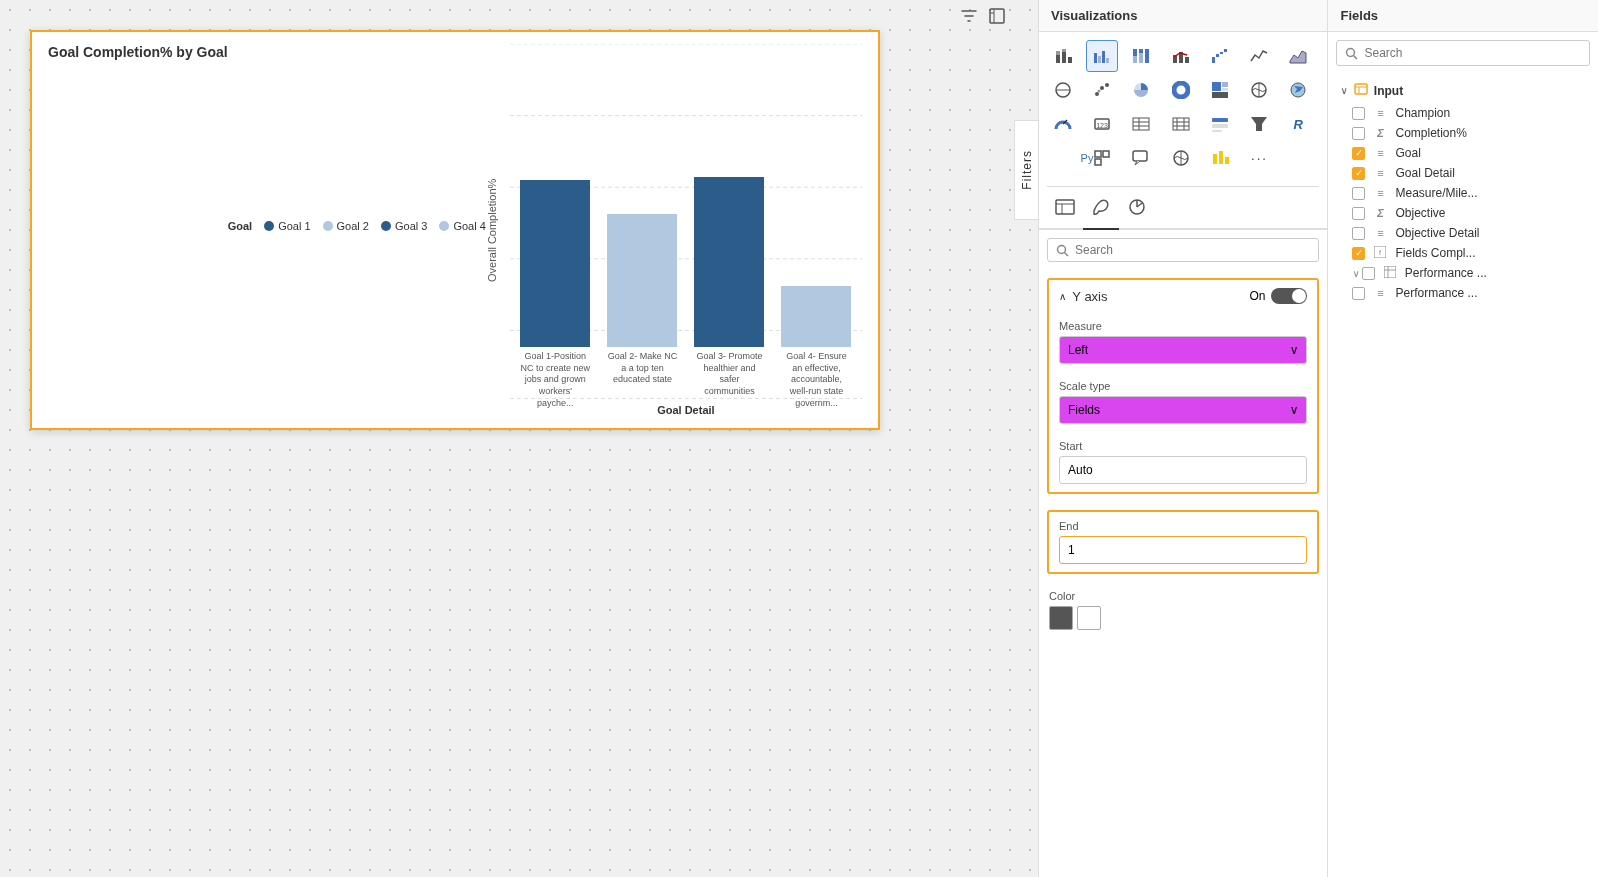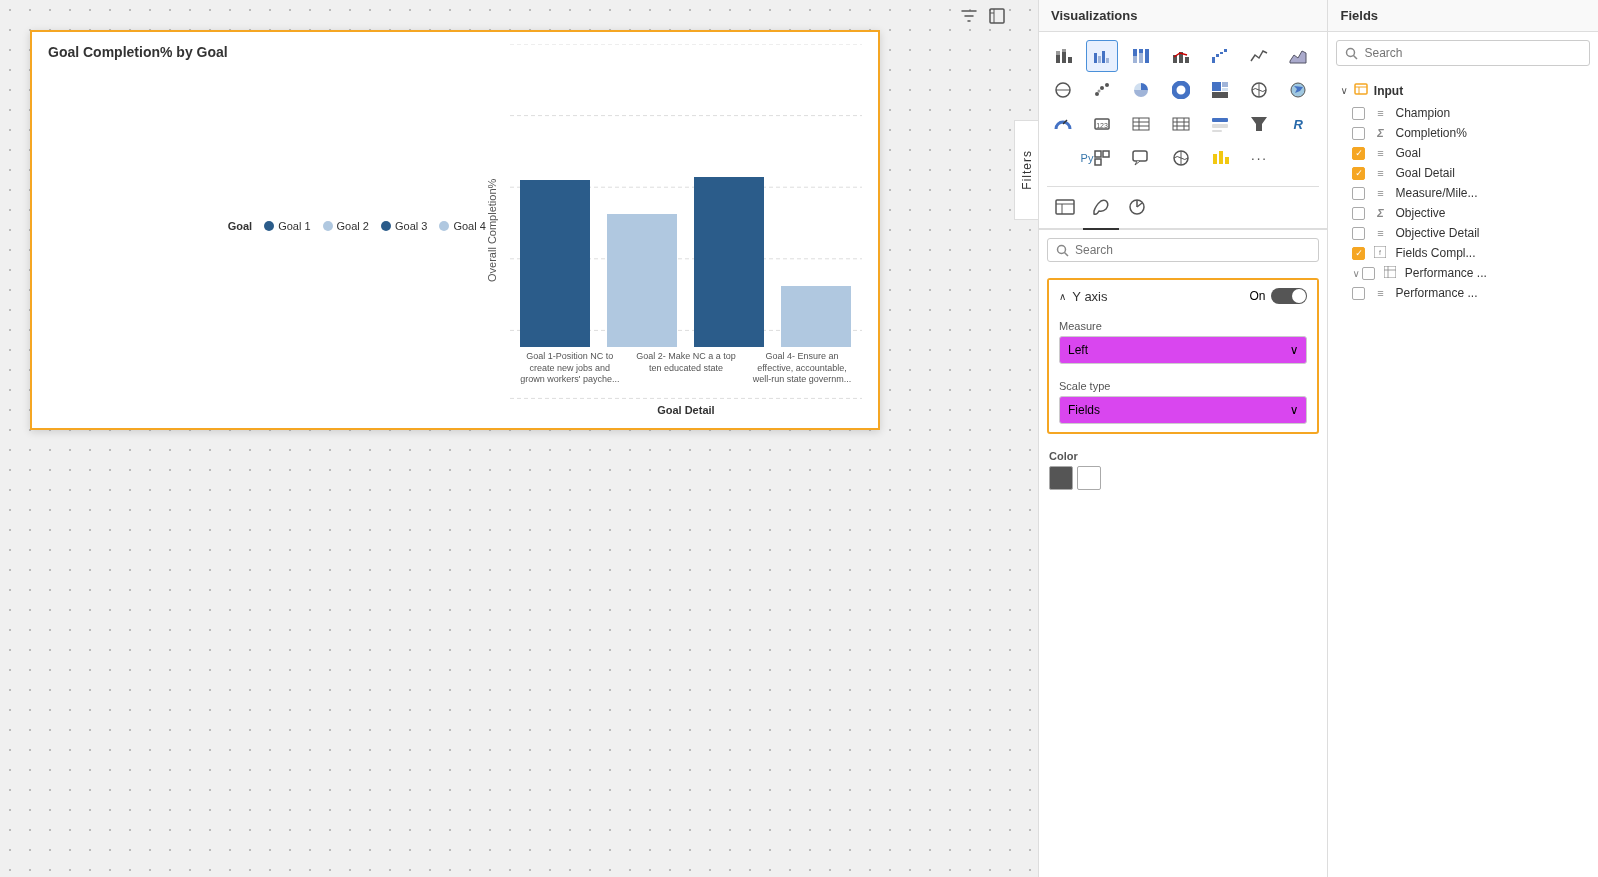--- a/index.html
+++ b/index.html
@@ -352,21 +352,20 @@
 
     .end-field-group {
       padding: 8px 10px;
       border: 2px solid #f5a623;
       border-radius: 3px;
       margin: 8px;
     }
 
     .color-section {
       padding: 8px 10px;
-      font-weight: bold;
     }
 
     
     .fields-panel {
       width: 270px;
       display: flex;
       flex-direction: column;
       background: #fff;
       overflow-y: auto;
     }
@@ -542,20 +541,21 @@
                   </div>
 
                   <div style="flex:1; display:flex; flex-direction:column; align-items:center; justify-content:flex-end; height:100%;">
                     <div style="width:70px; height:20%; background:#b0c8e0;"></div>
                   </div>
                 </div>
 
                 <div style="position:absolute; bottom:0; left:0; right:0; height:55px; display:flex; gap:16px; padding:0 10px;">
                   <div style="flex:1; text-align:center; font-size:9px; color:#555; line-height:1.3; padding-top:4px;">Goal 1-Position NC to create new jobs and grown workers' payche...</div>
                   <div style="flex:1; text-align:center; font-size:9px; color:#555; line-height:1.3; padding-top:4px;">Goal 2- Make NC a a top ten educated state</div>
+                  <div style="flex:1; text-align:center; font-size:9px; color:#555; line-height:1.3; padding-top:4px;">Goal 3- Promote healthier and safer communities</div>
                   <div style="flex:1; text-align:center; font-size:9px; color:#555; line-height:1.3; padding-top:4px;">Goal 4- Ensure an effective, accountable, well-run state governm...</div>
                 </div>
               </div>
             </div>
 
             <div class="x-axis-label">Goal Detail</div>
           </div>
         </div>
       </div>
     </div>
@@ -809,22 +809,30 @@
         </div>
 
         <div class="field-group">
           <div class="field-label">Scale type</div>
           <div class="field-select">
             <span>Fields</span>
             <span>∨</span>
           </div>
         </div>
 
-      </div>
-
+        <div class="field-group">
+          <div class="field-label">Start</div>
+          <input class="field-input" type="text" value="Auto" style="">
+        </div>
+      </div>
+
+      <div class="end-field-group">
+        <div class="field-label">End</div>
+        <input class="field-input" type="text" style="border: 1px solid rgb(245, 166, 35);" value="1">
+      </div>
 
       <div class="color-section">
         <div class="field-label">Color</div>
         <div style="display:flex; gap:4px; margin-top:4px;">
           <div style="width:24px; height:24px; background:#555; border:1px solid #aaa; border-radius:2px; cursor:pointer;"></div>
           <div style="width:24px; height:24px; background:#fff; border:1px solid #aaa; border-radius:2px; cursor:pointer;"></div>
         </div>
       </div>
     </div>
 

